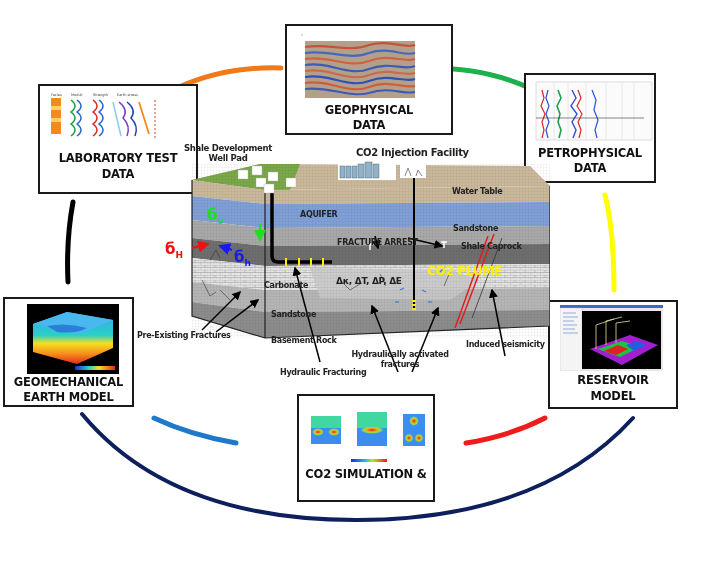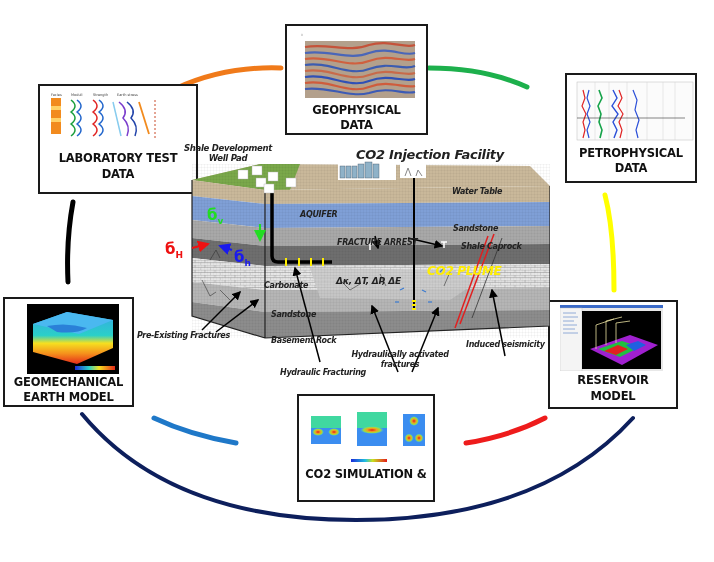--- a/index.html
+++ b/index.html
@@ -1,38 +1,38 @@
 <!DOCTYPE html>
 <html><head>
 <meta charset="utf-8">
 <style>
   html,body{margin:0;padding:0;background:#ffffff;}
   body{width:714px;height:562px;position:relative;overflow:hidden;font-family:"Liberation Sans",sans-serif;}
   .abs{position:absolute;}
   .box{position:absolute;background:#fff;border:2px solid #1a1a1a;box-sizing:border-box;}
   .box-label{position:absolute;left:0;right:0;text-align:center;font-family:"DejaVu Sans",sans-serif;font-size:11.5px;font-weight:bold;line-height:15px;color:#111;letter-spacing:-0.2px;}
   .thumb{position:absolute;overflow:hidden;}
-  .lbl{position:absolute;font-family:"DejaVu Sans",sans-serif;font-weight:bold;font-size:8px;color:#222;white-space:nowrap;letter-spacing:-0.3px;font-style:italic;}
+  .lbl{position:absolute;font-family:"DejaVu Sans",sans-serif;font-weight:bold;font-size:8px;color:#222;white-space:nowrap;letter-spacing:-0.3px;}
   .lbl-c{text-align:center;}
   svg text{font-family:"DejaVu Sans",sans-serif;}
 </style>
 </head>
 <body>
 
 <svg class="abs" style="left:0;top:0" width="714" height="562">
   <path d="M177,88 Q225,66 281,68" fill="none" stroke-width="5" stroke-linecap="round" class="arc" stroke="#f07a1a"></path>
   <path d="M429,68 Q485,68 527,87" fill="none" stroke-width="5" stroke-linecap="round" class="arc" stroke="#1db04c"></path>
   <path d="M605,195 Q614,230 614,290" fill="none" stroke-width="5" stroke-linecap="round" class="arc" stroke="#ffff00"></path>
   <path d="M466,443 Q510,436 545,418" fill="none" stroke-width="5" stroke-linecap="round" class="arc" stroke="#ee1c1c"></path>
   <path d="M154,418 Q190,435 236,443" fill="none" stroke-width="5" stroke-linecap="round" class="arc" stroke="#1f78c8"></path>
   <path d="M73,202 Q66,240 68,282" fill="none" stroke-width="5" stroke-linecap="round" class="arc" stroke="#000000"></path>
   <path d="M82,414 Q170,520 356,520 Q540,520 633,418" fill="none" stroke-width="4" stroke-linecap="round" class="arc" stroke="#0d1f5c"></path>
 </svg>
 
-<div class="box" style="left:285px;top:24px;width:143px;height:111px;">
+<div class="box" style="left:285px;top:24px;width:168px;height:111px;">
   <div class="thumb" style="left:12px;top:5px;width:118px;height:70px;">
     <svg width="118" height="70">
       <rect x="0" y="0" width="118" height="70" fill="#fff"></rect>
       <g fill="#999" font-size="3">
           <text x="2" y="5">0</text>
         </g>
       <rect x="6" y="10" width="110" height="57" fill="#b3a08c"></rect>
       <g fill="none" stroke-width="2.2">
         <path d="M6,16 C30,12 50,22 70,14 C90,8 105,18 116,14" stroke="#c5533a"></path>
         <path d="M6,22 C30,18 50,30 70,22 C90,15 105,26 116,22" stroke="#4a66b8"></path>
@@ -69,21 +69,21 @@
           <text x="22" y="4">Moduli</text>
           <text x="44" y="4">Strength</text>
           <text x="68" y="4">Earth stress</text>
         </g>
     </svg>
   </div>
   <div class="box-label" style="top:65px;">LABORATORY TEST</div>
   <div class="box-label" style="top:81px;">DATA</div>
 </div>
 
-<div class="box" style="left:565px;top:73px;width:132px;height:110px;">
+<div class="box" style="left:524px;top:73px;width:132px;height:110px;">
   <div class="thumb" style="left:8px;top:3px;width:120px;height:64px;">
     <svg width="120" height="64">
       <rect x="2" y="4" width="116" height="58" fill="#fbfbfb" stroke="#bbb" stroke-width="0.5"></rect>
       <g stroke="#ccc" stroke-width="0.4">
           <line x1="20" y1="4" x2="20" y2="62"></line>
           <line x1="34" y1="4" x2="34" y2="62"></line>
           <line x1="52" y1="4" x2="52" y2="62"></line>
           <line x1="72" y1="4" x2="72" y2="62"></line>
           <line x1="88" y1="4" x2="88" y2="62"></line>
           <line x1="100" y1="4" x2="100" y2="62"></line>
@@ -309,21 +309,21 @@
     <marker id="ahb" markerWidth="6" markerHeight="6" refX="5" refY="3" orient="auto">
         <path d="M0,0 L6,3 L0,6 Z" fill="#1a1aee"></path>
       </marker>
   </defs>
 </svg>
 
 <div class="lbl lbl-c" style="left:178px;top:143px;width:100px;line-height:10px;font-size:8.5px;">
   <div>Shale Development</div>
   <div>Well Pad</div>
 </div>
-<div class="lbl" style="left:356px;top:147px;font-size:13px;">CO2 Injection Facility</div>
+<div class="lbl" style="left:356px;top:147px;font-size:10px;">CO2 Injection Facility</div>
 <div class="lbl" style="left:452px;top:187px;">Water Table</div>
 <div class="lbl" style="left:300px;top:210px;">AQUIFER</div>
 <div class="lbl" style="left:453px;top:224px;">Sandstone</div>
 <div class="lbl" style="left:337px;top:238px;">FRACTURE ARREST</div>
 <div class="lbl" style="left:441px;top:242px;margin-left:20px;">Shale Caprock</div>
 <div class="lbl" style="left:419px;top:264px;font-size:12px;color:#ffee00;padding-left:8px;">CO2 PLUME</div>
 <div class="lbl" style="left:264px;top:281px;">Carbonate</div>
 <div class="lbl" style="left:336px;top:276px;font-size:9px;">Δκ, ΔT, ΔP, ΔE</div>
 <div class="lbl" style="left:271px;top:310px;">Sandstone</div>
 <div class="lbl" style="left:271px;top:336px;">Basement Rock</div>

